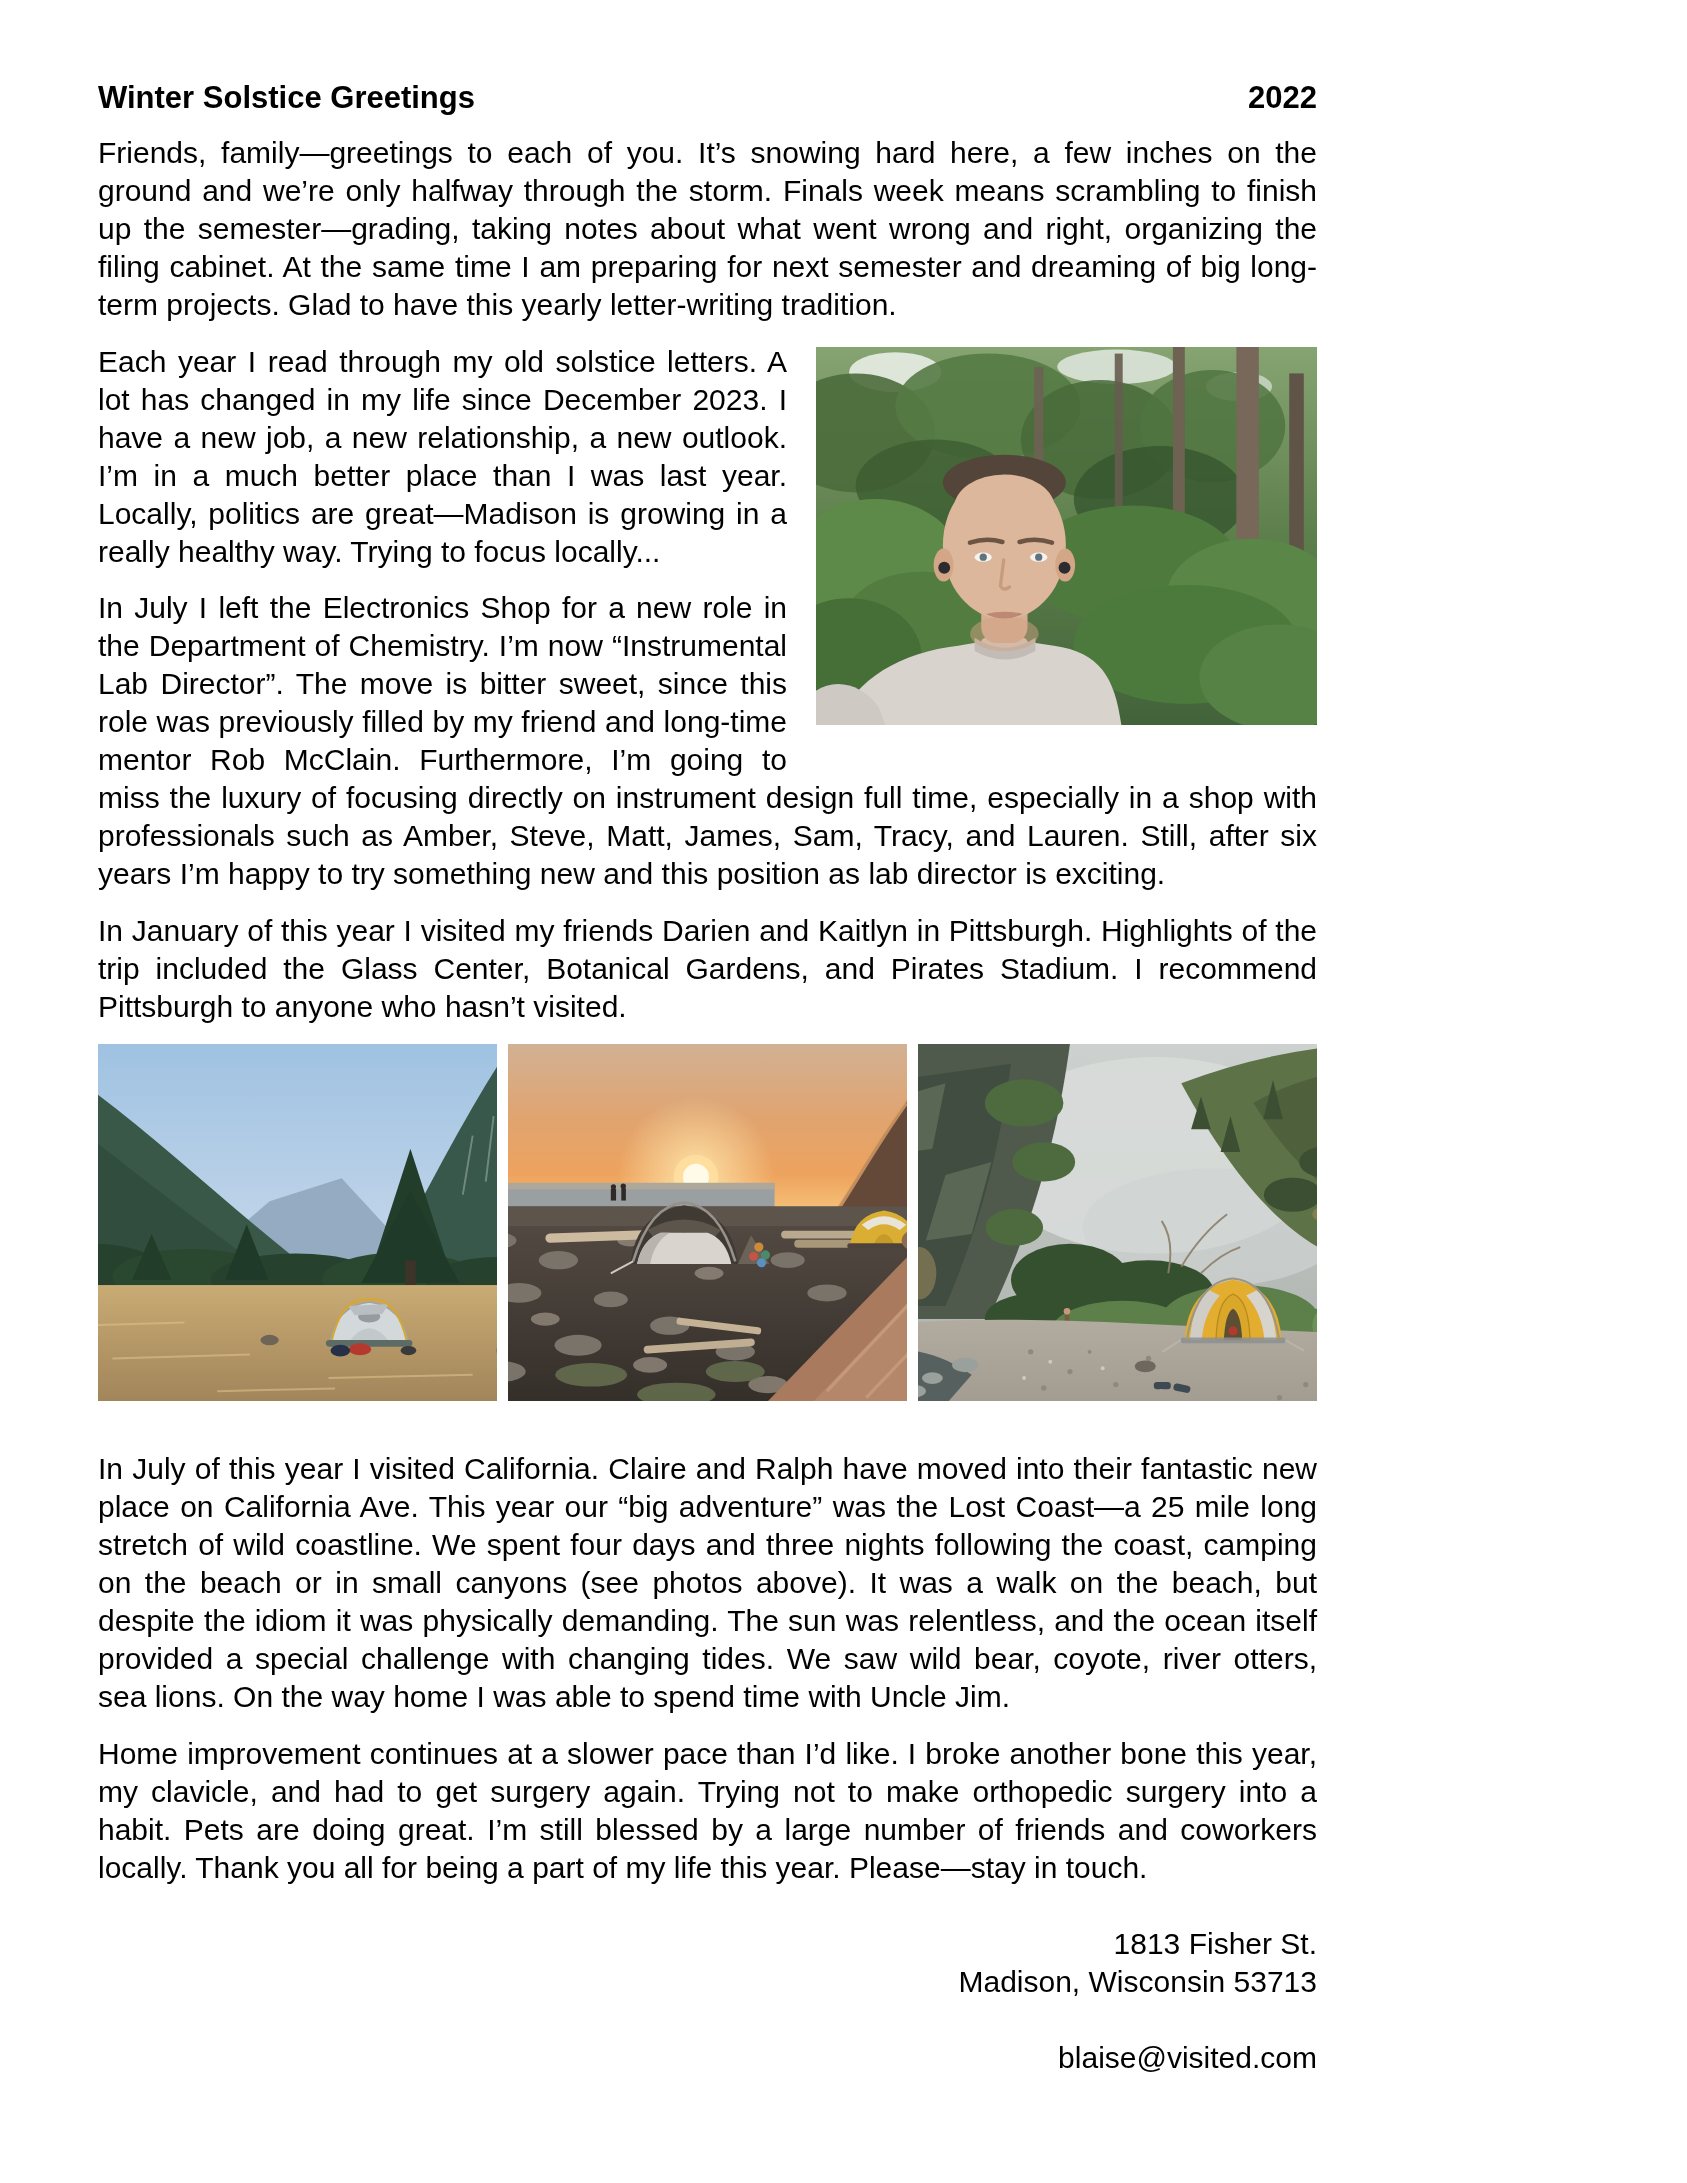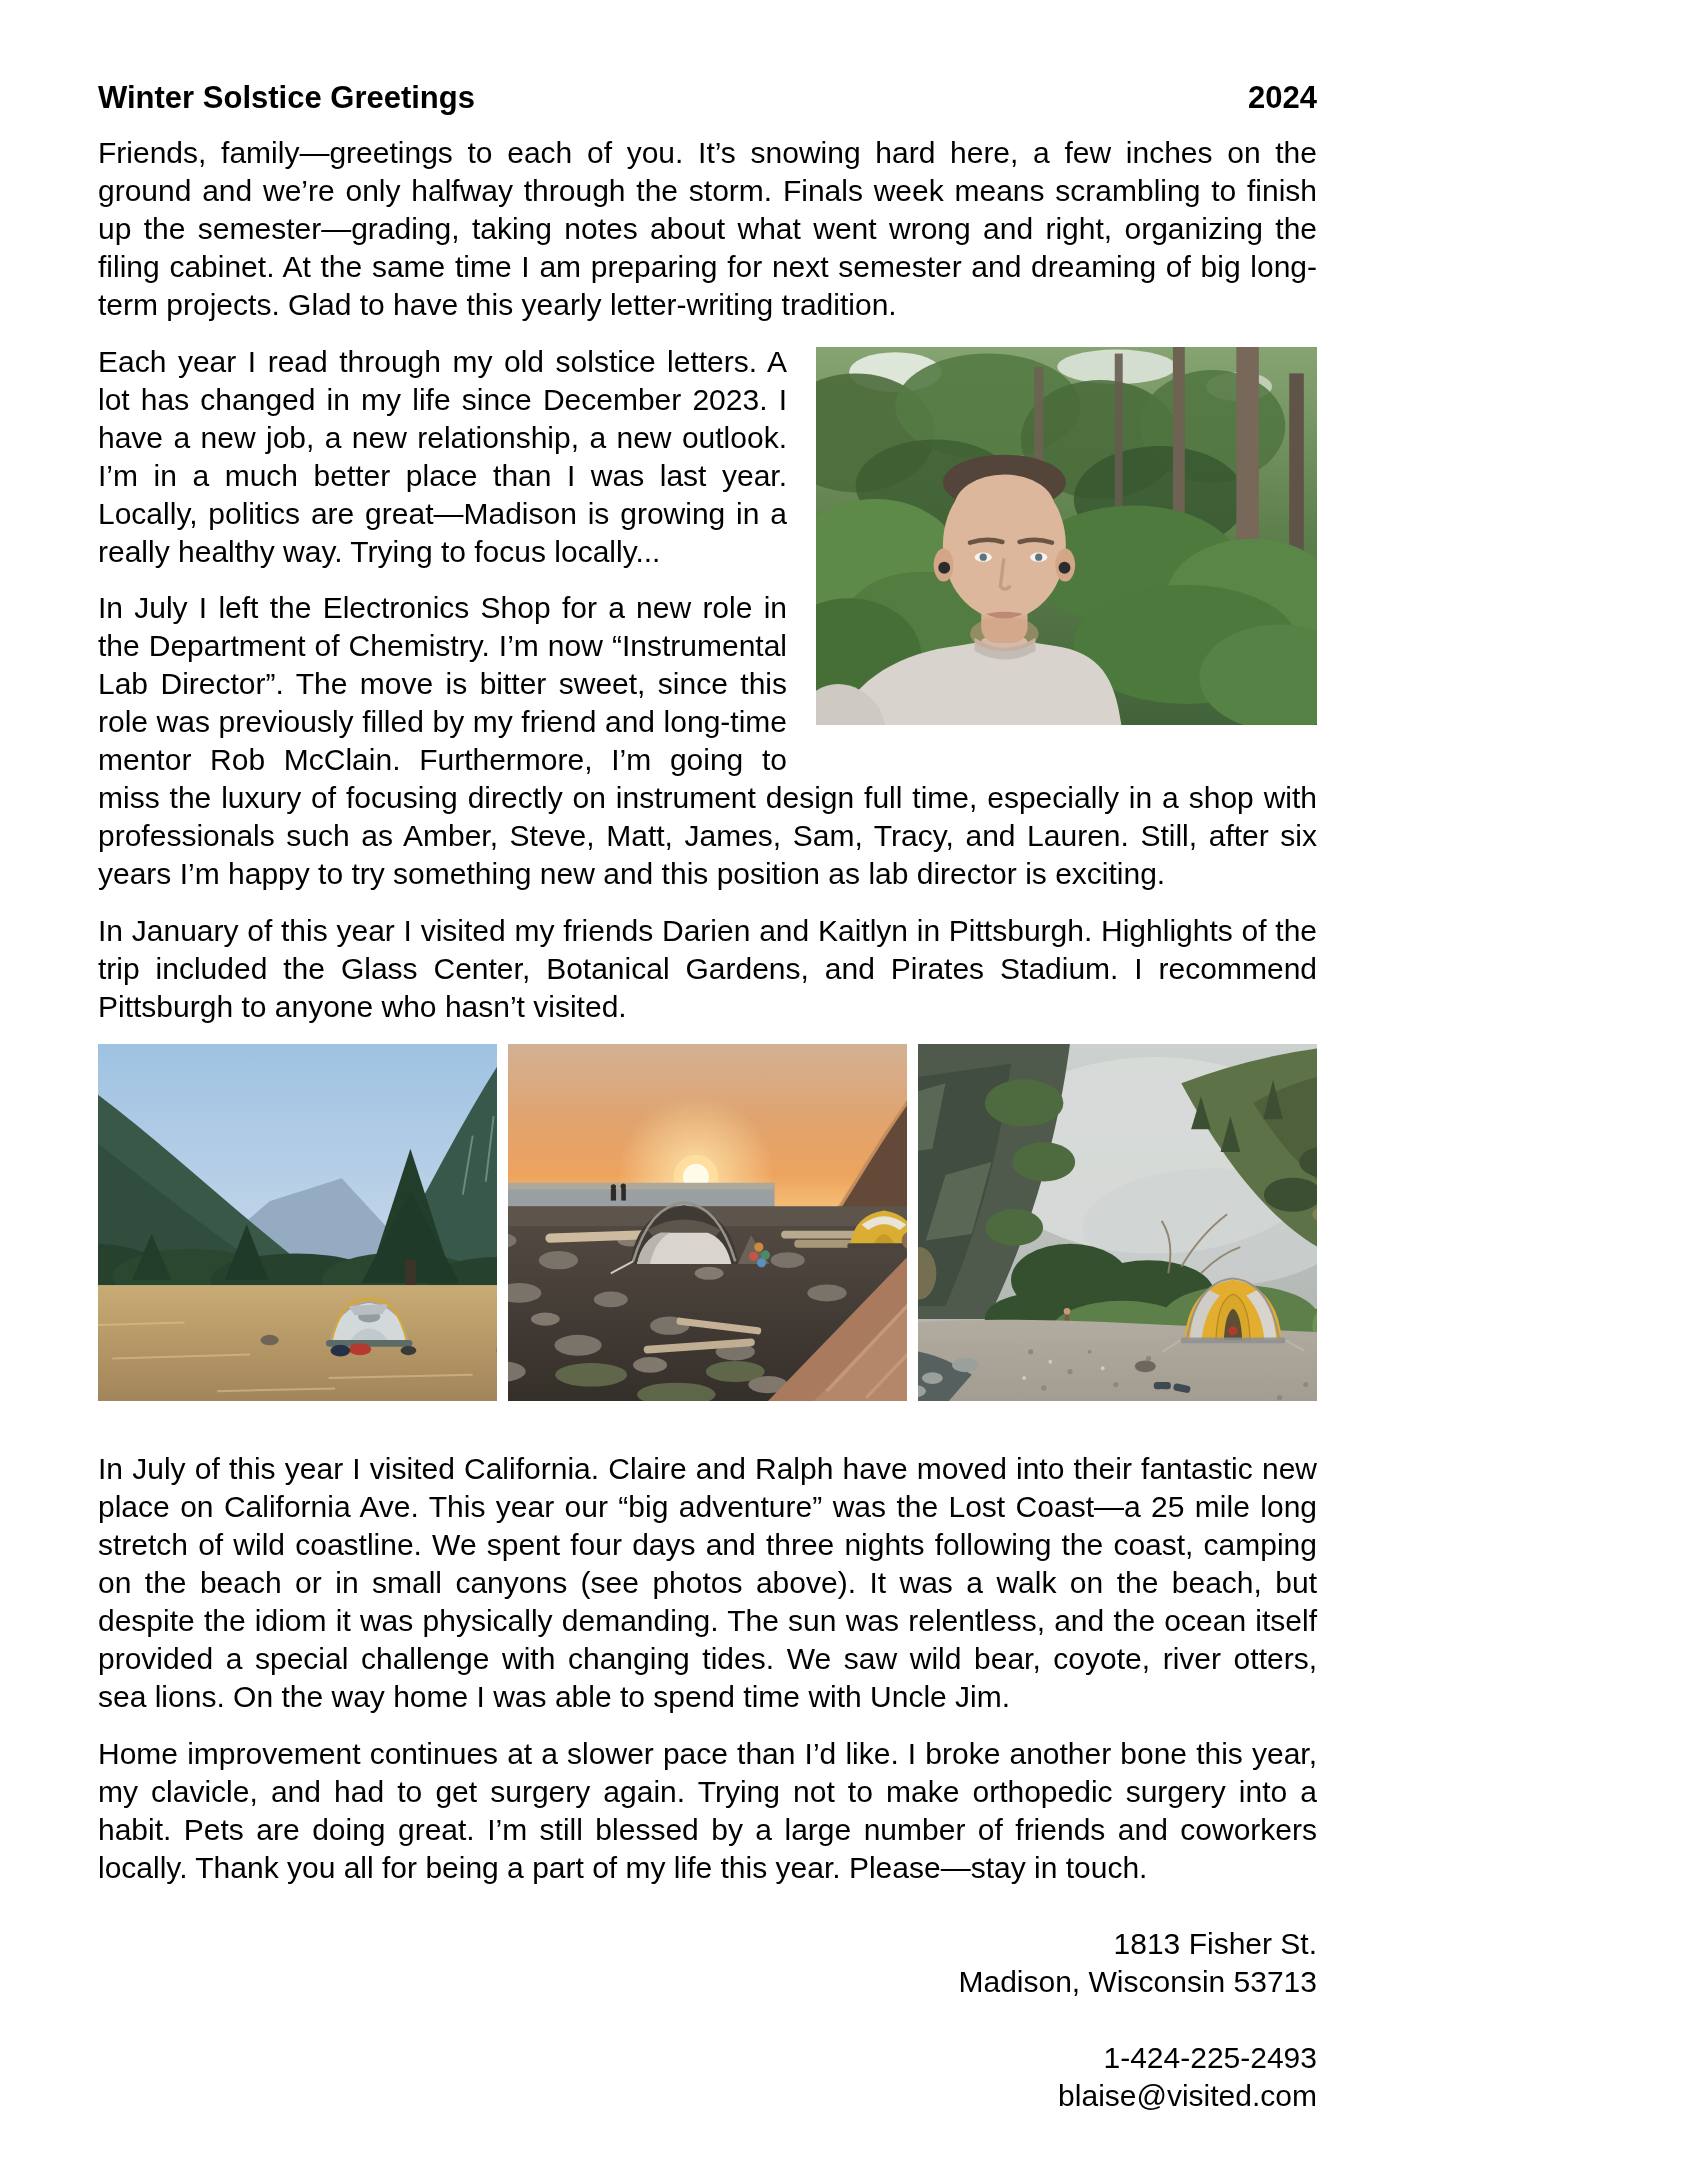--- a/index.html
+++ b/index.html
@@ -46,21 +46,21 @@
   .sig-line { white-space: nowrap; }
   .sig-gap { margin-bottom: 38px; }
 </style>
 </head>
 <body>
 
 <div class="page">
 
   <div class="header-row">
     <span>Winter Solstice Greetings</span>
-    <span>2024</span>
+    <span>2022</span>
   </div>
 
   <p class="para">Friends, family—greetings to each of you. It’s snowing hard here, a few inches on the ground and we’re only halfway through the storm. Finals week means scrambling to finish up the semester—grading, taking notes about what went wrong and right, organizing the filing cabinet. At the same time I am preparing for next semester and dreaming of big long-term projects. Glad to have this yearly letter-writing tradition.</p>
 
   <div class="wrap-section">
     <div class="selfie-float" role="img" aria-label="Selfie of a man with earbuds standing in a lush green forest">
       <svg class="photo-svg" viewBox="0 0 758 572" preserveAspectRatio="xMidYMid slice">
         <defs>
           <linearGradient id="selfieBg" x1="0" y1="0" x2="0" y2="1">
             <stop offset="0" stop-color="#86a472"></stop>
@@ -394,18 +394,17 @@
       </svg>
     </div>
   </div>
 
   <p class="para">In July of this year I visited California. Claire and Ralph have moved into their fantastic new place on California Ave. This year our “big adventure” was the Lost Coast—a 25 mile long stretch of wild coastline. We spent four days and three nights following the coast, camping on the beach or in small canyons (see photos above). It was a walk on the beach, but despite the idiom it was physically demanding. The sun was relentless, and the ocean itself provided a special challenge with changing tides. We saw wild bear, coyote, river otters, sea lions. On the way home I was able to spend time with Uncle Jim.</p>
   <p class="para">Home improvement continues at a slower pace than I’d like. I broke another bone this year, my clavicle, and had to get surgery again. Trying not to make orthopedic surgery into a habit. Pets are doing great. I’m still blessed by a large number of friends and coworkers locally. Thank you all for being a part of my life this year. Please—stay in touch.</p>
 
   <div class="signature">
     <div class="sig-line">1813 Fisher St.</div>
     <div class="sig-line sig-gap">Madison, Wisconsin 53713</div>
-    <div class="sig-line">1-424-225-2493</div>
     <div class="sig-line">blaise@visited.com</div>
   </div>
 
 </div>
 
 
 </body></html>

